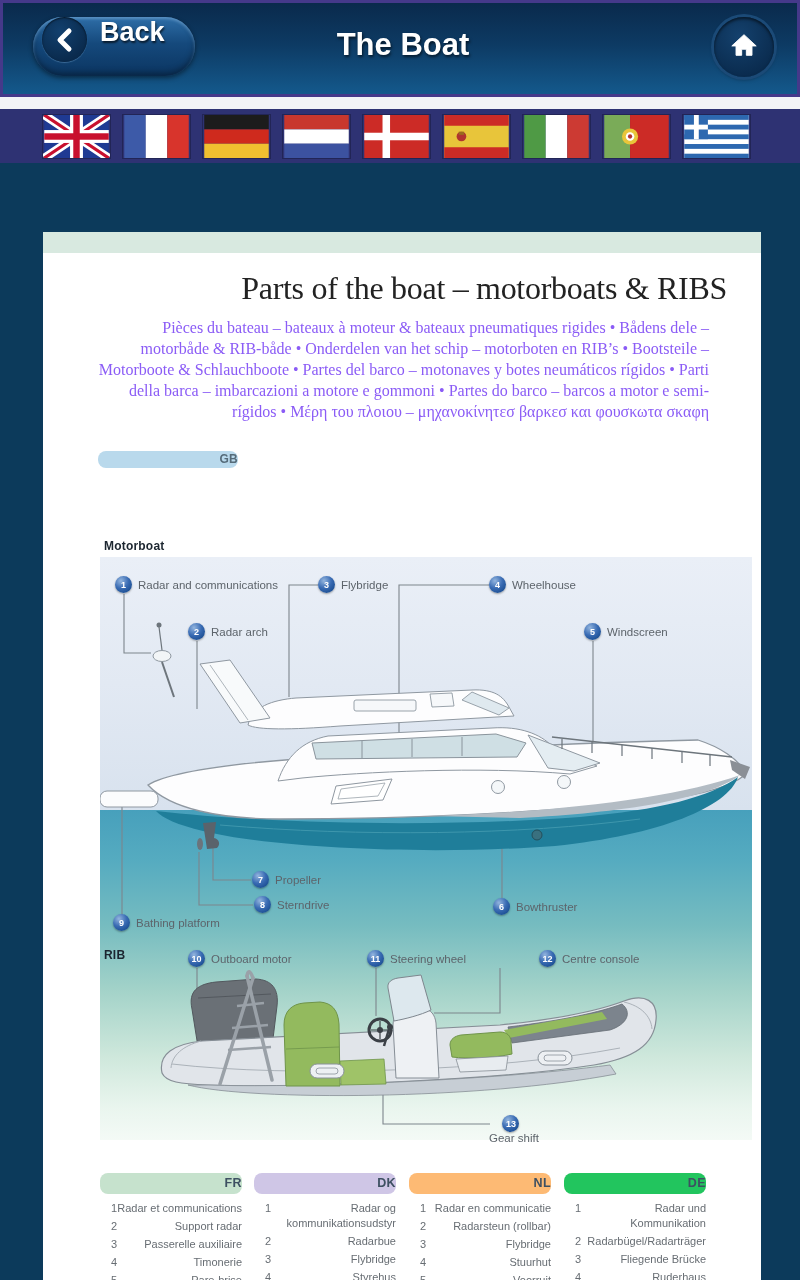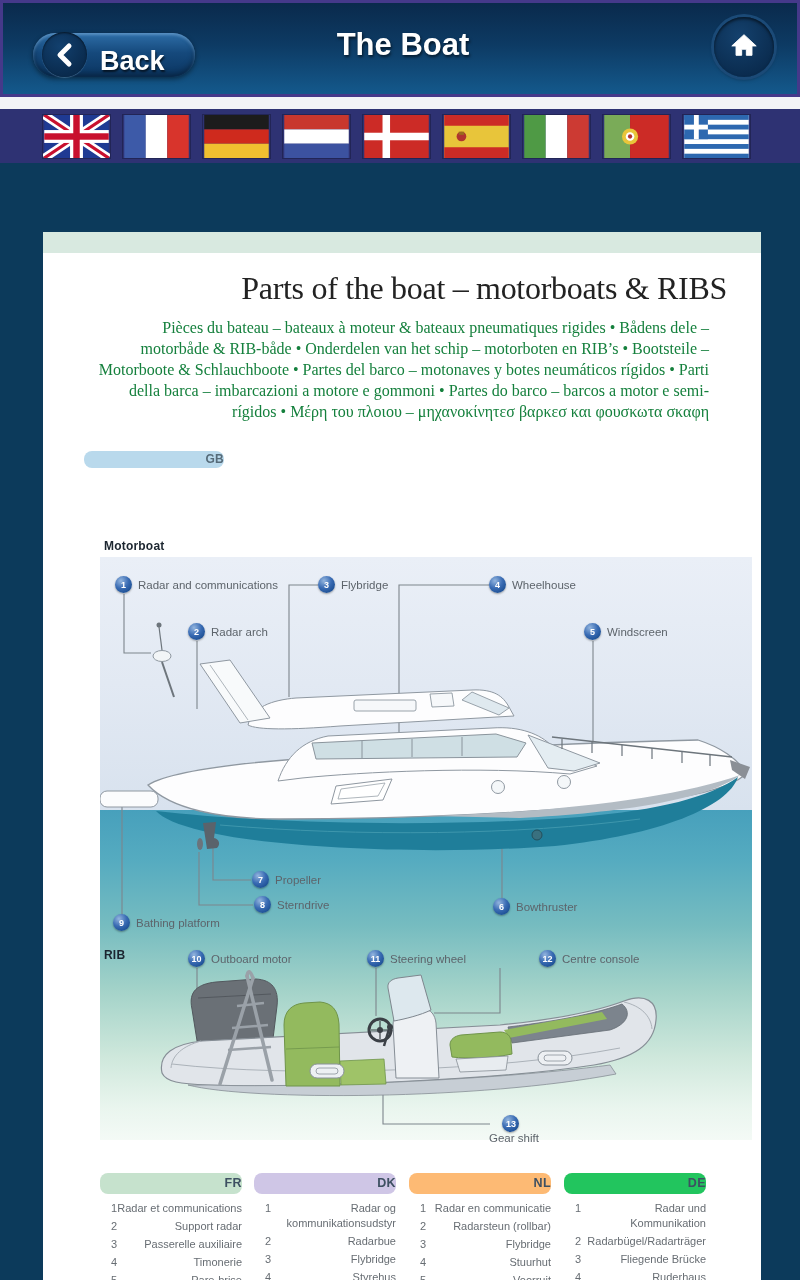--- a/index.html
+++ b/index.html
@@ -4,25 +4,25 @@
 <style>
   html,body{margin:0;padding:0;}
   body{width:800px;height:1280px;overflow:hidden;background:#0c3a5b;
        font-family:"Liberation Sans",sans-serif;}
   #screen{position:absolute;left:0;top:0;width:800px;height:1280px;overflow:hidden;}
 
   
   .header{position:absolute;left:0;top:0;width:800px;height:97px;box-sizing:border-box;
     background:linear-gradient(180deg,#0a2a4c 0%,#0d3a63 45%,#14598c 100%);
     border:3px solid #45398a;}
-  .back-btn{position:absolute;left:30px;top:14px;width:162px;height:44px;border-radius:30px;
+  .back-btn{position:absolute;left:30px;top:14px;width:162px;height:59px;border-radius:30px;
     background:linear-gradient(180deg,#2e6fa8 0%,#15497c 45%,#0b3561 100%);
     background:linear-gradient(180deg,#2e6ea8 0%,#15497c 45%,#0b3561 100%);
     box-shadow:inset 0 2px 3px rgba(130,180,225,.55), inset 0 -3px 6px rgba(0,0,0,.35), 0 2px 5px rgba(0,0,0,.45);
-    display:flex;align-items:flex-end;cursor:pointer;margin-top:16px;}
+    display:flex;align-items:flex-start;cursor:pointer;}
   .back-circle{position:relative;margin-left:9px;width:45px;height:45px;border-radius:50%;
     background:radial-gradient(circle at 40% 32%,#12406e 0%,#0a2b4e 70%);
     box-shadow:inset 0 1px 2px rgba(0,0,0,.6), 0 1px 1px rgba(140,190,230,.35);
     display:flex;align-items:center;justify-content:center;}
   .back-label{color:#fff;font-size:27px;font-weight:bold;margin-left:13px;
     text-shadow:1px 2px 2px rgba(0,0,0,.65);}
   .hdr-title{position:absolute;left:0;top:24px;width:800px;text-align:center;color:#fff;
     font-size:31px;font-weight:bold;text-shadow:1px 2px 3px rgba(0,0,0,.6);pointer-events:none;}
   .home-btn{position:absolute;right:23px;top:14px;width:60px;height:60px;border-radius:50%;
     background:radial-gradient(circle at 42% 32%,#14416d 0%,#0a2b4e 75%);
@@ -33,23 +33,23 @@
   .white-strip{position:absolute;left:0;top:97px;width:800px;height:12px;background:#f2f3f6;}
   .flagbar{position:absolute;left:0;top:109px;width:800px;height:54px;background:#2e3273;}
   .flag{position:absolute;top:6px;width:67px;height:43px;cursor:pointer;box-shadow:0 0 0 1px rgba(0,0,0,.25);}
   .flag svg{display:block;width:67px;height:43px;}
 
   
   .card{position:absolute;left:43px;top:232px;width:718px;height:1048px;background:#ffffff;text-align:right;}
   .mint{position:absolute;left:0;top:0;width:718px;height:21px;background:#d8e9e0;}
   .art-title{position:absolute;left:54px;top:38px;width:630px;color:#222222;
     font-family:"Liberation Serif",serif;font-size:32px;font-weight:500;letter-spacing:-.3px;}
-  .art-sub{position:absolute;left:54px;top:85px;width:612px;color:#15803d;
+  .art-sub{position:absolute;left:54px;top:85px;width:612px;color:#8b5cf6;
     font-family:"Liberation Serif",serif;font-size:16px;line-height:1.32;}
-  .gb-pill{position:absolute;left:41px;top:219px;width:140px;height:17px;border-radius:8px;
+  .gb-pill{position:absolute;left:55px;top:219px;width:140px;height:17px;border-radius:8px;
     background:#b9d9ec;color:#566b79;font-size:12px;font-weight:bold;line-height:17px;
     padding-left:13px;box-sizing:border-box;letter-spacing:.3px;}
   .sec-head{position:absolute;font-size:12px;font-weight:bold;color:#1c2630;letter-spacing:.2px;}
 
   
   .sky{position:absolute;left:57px;top:325px;width:652px;height:253px;
     background:linear-gradient(180deg,#eaeff7 0%,#e2e9f3 50%,#d8e2ee 100%);}
   .water{position:absolute;left:57px;top:578px;width:652px;height:330px;
     background:linear-gradient(180deg,#47a0bc 0%,#55abc0 15%,#76bcc0 35%,#a4d3c9 55%,#cfe8dc 75%,#e9f5ee 90%,#f4faf6 100%);}
   .diagram-svg{position:absolute;left:57px;top:325px;width:652px;height:583px;pointer-events:none;}

